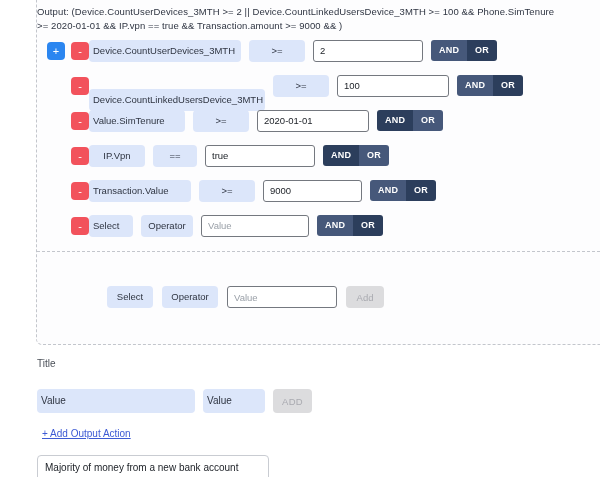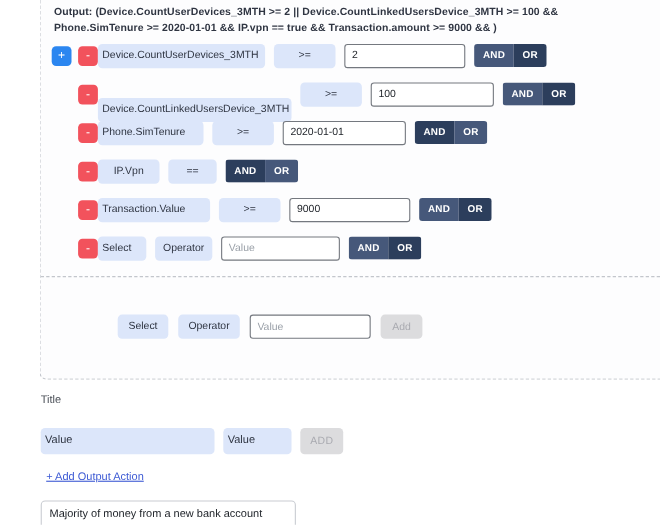--- a/index.html
+++ b/index.html
@@ -23,25 +23,25 @@
     width: 700px;          
     height: 355px;
     border: 1px dashed #c3c6cc;
     border-radius: 6px;
     background: #fdfdfe;
     box-sizing: border-box;
   }
 
   .output-line {
     position: absolute;
-    left: 12px;
+    left: 0;
     top: 14px;
     width: 520px;
     font-size: 9.5px;
-    font-weight: bold;
+    font-weight: normal;
     color: #2f3542;
     line-height: 14px;
     letter-spacing: 0.1px;
   }
 
   .rules-area {
     position: absolute;
     left: 0;
     top: 42px;
     width: 100%;
@@ -124,21 +124,21 @@
     box-sizing: border-box;
     flex: 0 0 auto;
     font-family: "Liberation Sans", sans-serif;
     outline: none;
   }
   .txt::placeholder { color: #9aa0a8; }
   .txt.w-1 { width: 110px; }
   .txt.w-2 { width: 112px; }
   .txt.w-3 { width: 112px; }
   .txt.w-4 { width: 110px; }
-  .txt.w-5 { width: 110px; }
+  .txt.w-5 { width: 99px; }
   .txt.w-6 { width: 108px; }
 
   
   .andor {
     display: flex;
     border-radius: 3px;
     overflow: hidden;
     flex: 0 0 auto;
     height: 21px;
     align-items: flex-end;
@@ -292,35 +292,36 @@
       <div class="andor">
         <div class="seg-off">AND</div>
         <div class="seg-on">OR</div>
       </div>
     </div>
 
     <div class="rule-row">
       <div class="btn-slot indent">
         <button class="sq-btn minus">-</button>
       </div>
-      <div class="pill field-3">Phone.SimTenure</div>
+      <div class="pill field-3">Value.SimTenure</div>
       <div class="pill op-3">&gt;=</div>
       <input class="txt w-3" type="text" value="2020-01-01" style="">
       <div class="andor">
         <div class="seg-on">AND</div>
         <div class="seg-off">OR</div>
       </div>
     </div>
 
     <div class="rule-row">
       <div class="btn-slot indent">
         <button class="sq-btn minus">-</button>
       </div>
       <div class="pill field-4">IP.Vpn</div>
       <div class="pill op-4">==</div>
+      <input class="txt w-4" type="text" value="true" style="">
       <div class="andor">
         <div class="seg-on">AND</div>
         <div class="seg-off">OR</div>
       </div>
     </div>
 
     <div class="rule-row">
       <div class="btn-slot indent">
         <button class="sq-btn minus">-</button>
       </div>

